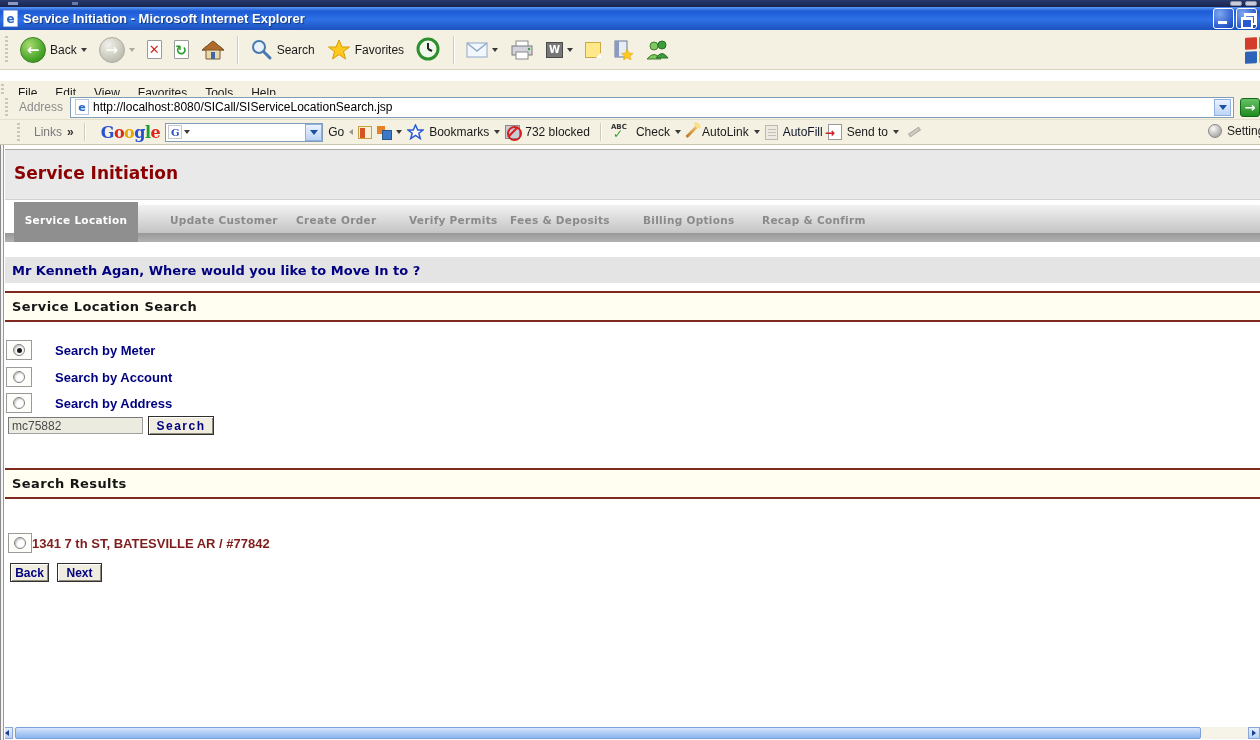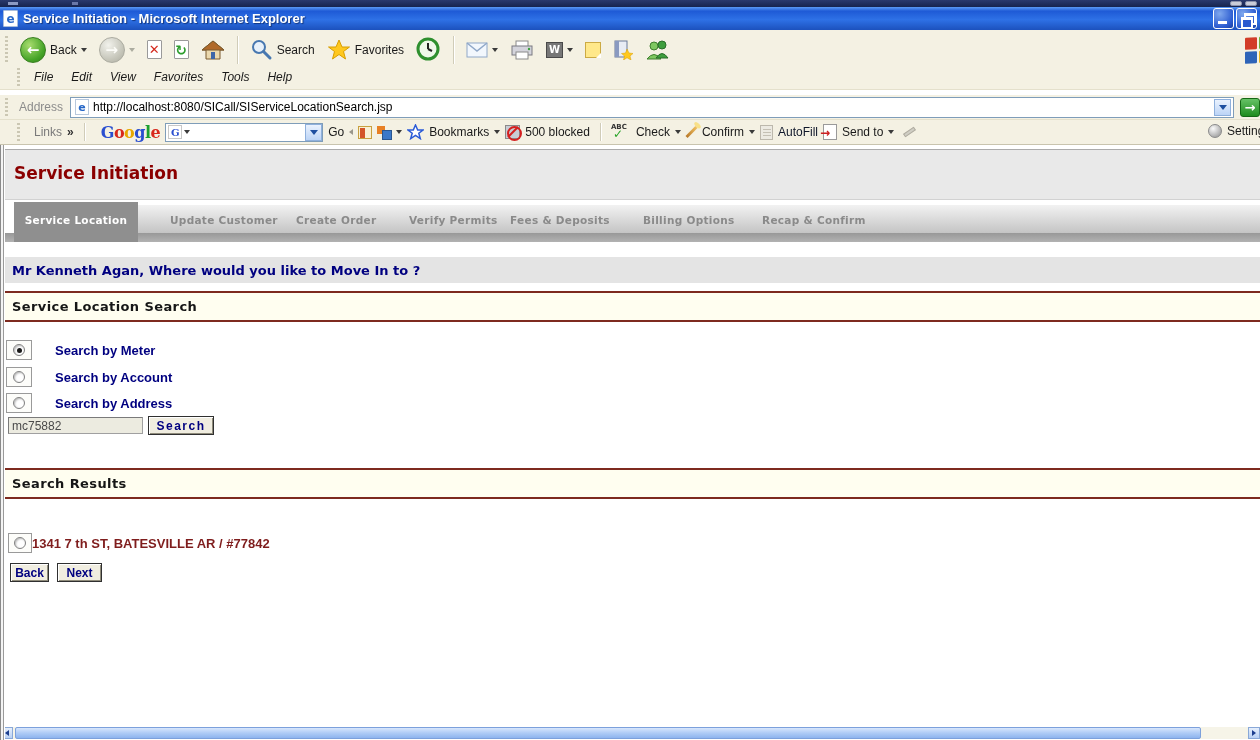--- a/index.html
+++ b/index.html
@@ -25,21 +25,21 @@
                 text-shadow:1px 1px 1px #12357E; white-space:nowrap; }
   .winbtn { width:21px; height:21px; border-radius:3px; border:1px solid #fff; margin-left:2px; position:relative; flex:none;
             background:radial-gradient(circle at 30% 25%,#7FA8EE,#2B5BD0 70%,#1A3F9E); }
   .winbtn.min::after { content:""; position:absolute; left:4px; bottom:4px; width:9px; height:3px; background:#fff; }
   .winbtn.restore::before { content:""; position:absolute; left:7px; top:4px; width:8px; height:7px; border:2px solid #fff; border-top-width:3px; }
   .winbtn.restore::after  { content:""; position:absolute; left:4px; top:8px; width:8px; height:7px; border:2px solid #fff; border-top-width:3px; background:#2B5BD0; }
 
   
   .chromerow { position:absolute; left:0; width:100%; background:#F4F1E3; display:flex; align-items:center; }
   .toolbar  { top:30px; height:40px; border-bottom:1px solid #D8D3BE; padding-left:4px; gap:2px; }
-  .menubar  { top:65px; height:25px; border-bottom:1px solid #E4E0CC; padding-left:16px;font-style:italic; }
+  .menubar  { top:81px; height:25px; border-bottom:1px solid #E4E0CC; padding-left:0; }
   .addrbar  { top:95px; height:25px; border-bottom:1px solid #E4E0CC; padding-left:4px; }
   .linksbar { top:120px; height:25px; border-bottom:1px solid #C9C4AE; padding-left:16px; gap:5px; }
   .grip { width:3px; height:18px; margin:0 5px 0 1px; flex:none;
           background:repeating-linear-gradient(180deg,#CBC7B3 0 2px,#F4F1E3 2px 4px); }
   .grip.tall { height:28px; }
   .sep { width:1px; height:28px; background:#D0CCB8; box-shadow:1px 0 0 #fff; margin:0 5px; flex:none; }
   .sep.short { height:18px; }
 
   
   .tbtn { display:flex; align-items:center; gap:4px; padding:2px 5px; flex:none; color:#1a1a1a; }
@@ -323,30 +323,30 @@
     <span class="caret-left"></span>
     <span class="mini-news"></span>
     <span class="mini-blocks"></span>
     <span class="caret"></span>
     <svg class="star-outline" width="17" height="16">
       <polygon points="8.5,1 10.7,6 16,6 11.8,9.2 13.3,14.6 8.5,11.4 3.7,14.6 5.2,9.2 1,6 6.3,6" fill="#fff" stroke="#2B5BD7" stroke-width="1.5"></polygon>
     </svg>
     <span>Bookmarks</span>
     <span class="caret"></span>
     <span class="blockic"></span>
-    <span>500 blocked</span>
+    <span>732 blocked</span>
     <span class="sep short"></span>
     <span class="abccheck">
       <span class="abc-t">ABC</span>
       <span class="abc-c">✓</span>
     </span>
     <span>Check</span>
     <span class="caret"></span>
     <span class="wand"></span>
-    <span>Confirm</span>
+    <span>AutoLink</span>
     <span class="caret"></span>
     <span class="fillic"></span>
     <span class="greytext">AutoFill</span>
     <span class="sendic">
         <span class="send-arrow">→</span>
       </span>
     <span>Send to</span>
     <span class="caret"></span>
     <span class="penic"></span>
     <span class="settings">

